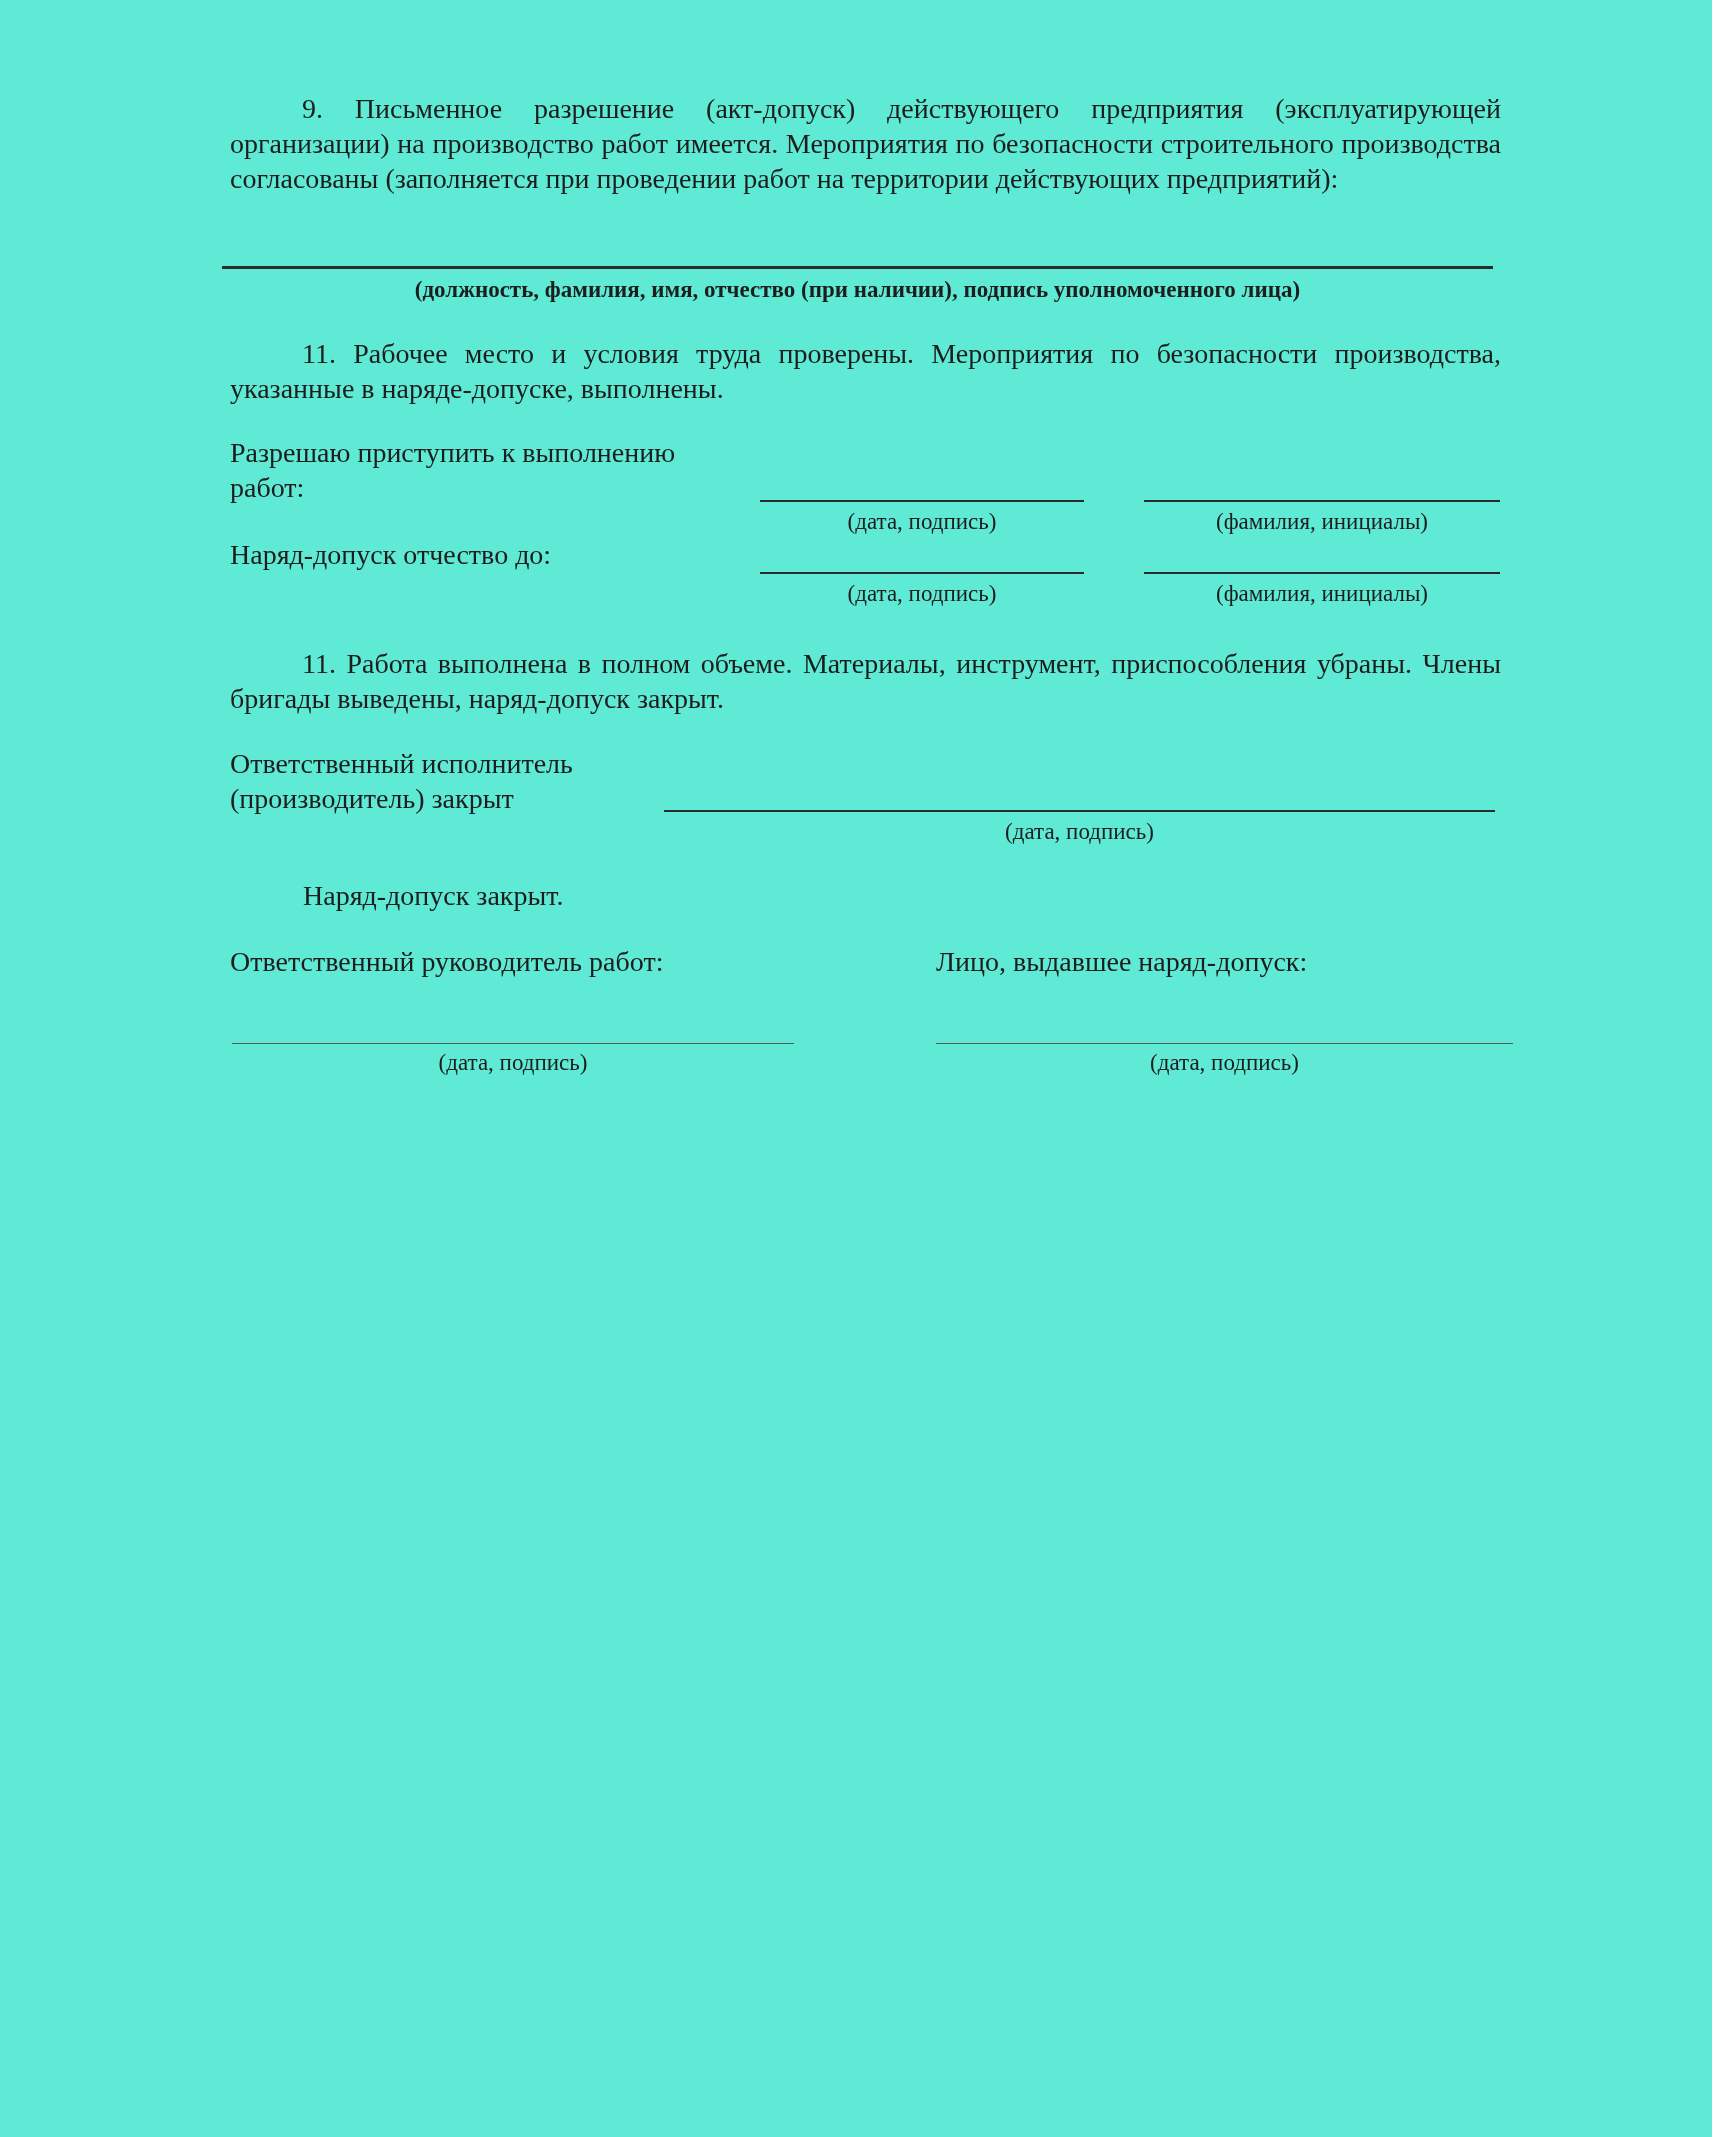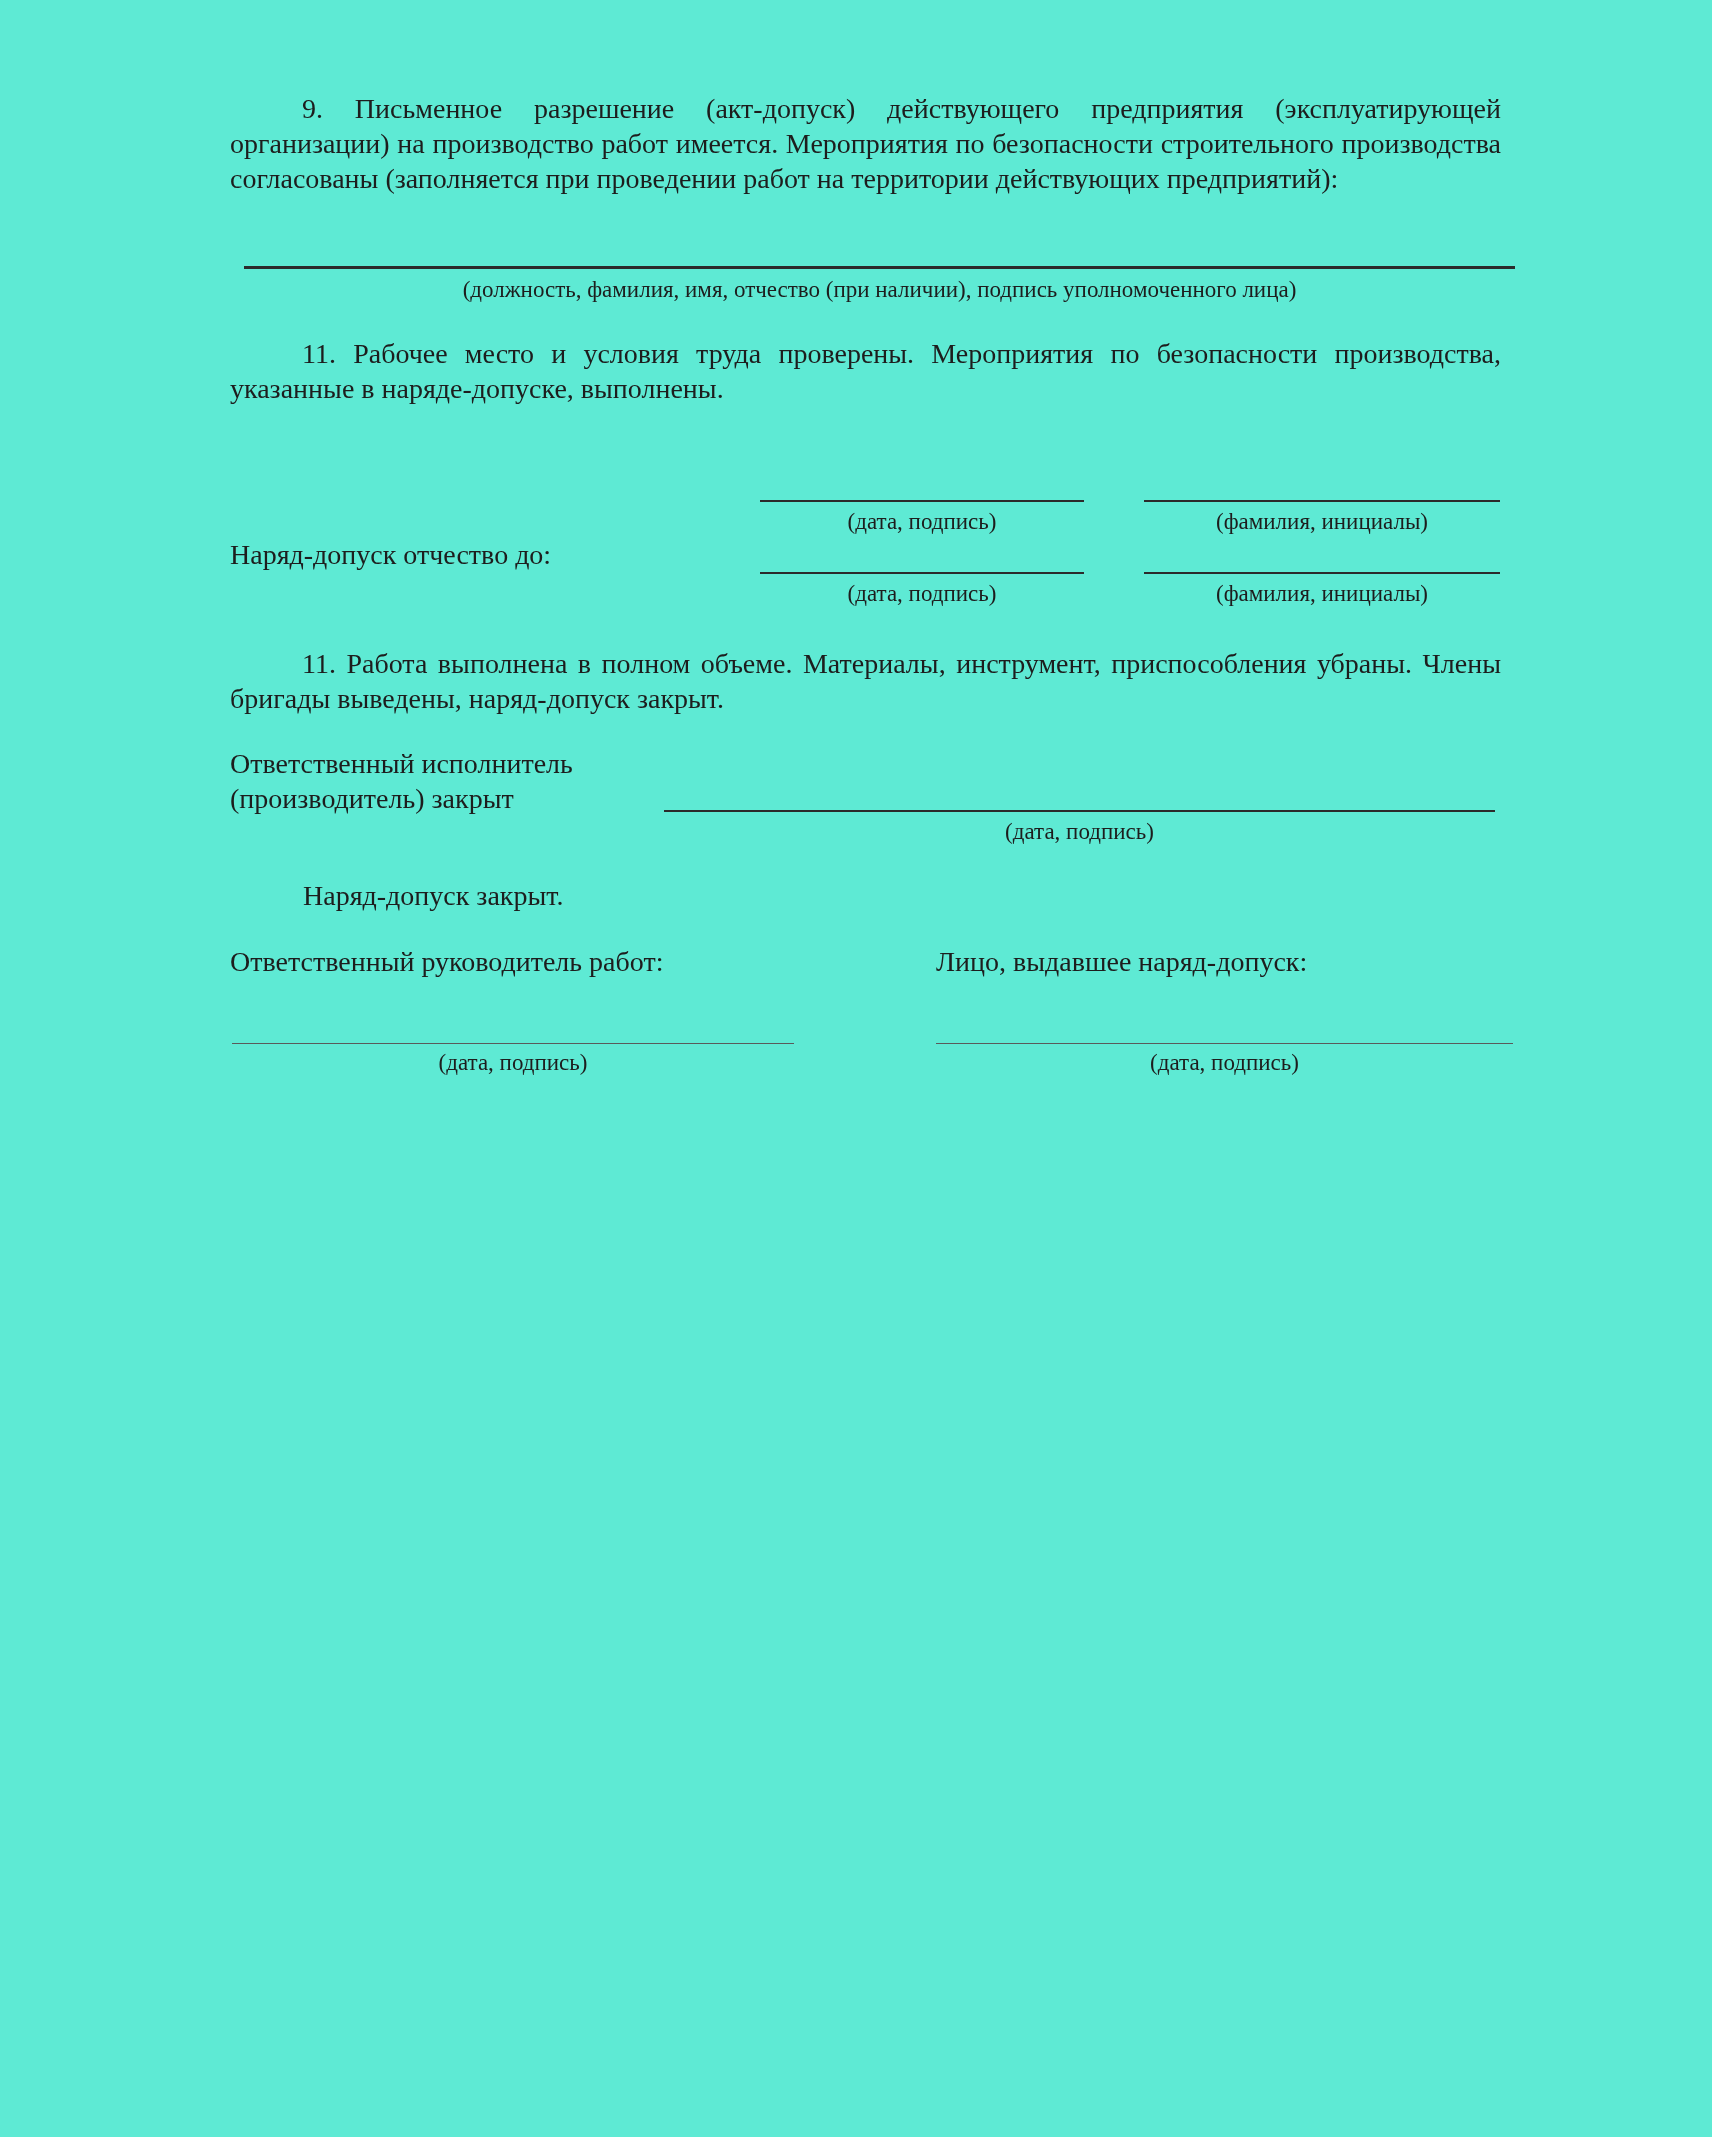--- a/index.html
+++ b/index.html
@@ -52,27 +52,28 @@
   .sig.w4 .cap { margin-top: 7.3px; }
   .sig.thin .cap { margin-top: 4.6px; }
 </style>
 </head>
 <body>
 
 <div class="page">
 
   <p class="para indent" style="left:230px; top:91px; width:1271px;">9. Письменное разрешение (акт-допуск) действующего предприятия (эксплуатирующей организации) на производство работ имеется. Мероприятия по безопасности строительного производства согласованы (заполняется при проведении работ на территории действующих предприятий):</p>
 
-  <div class="sig w4" style="left:244px; top:266px; width:1271px;">
+  <div class="sig w4" style="left:222px; top:266px; width:1271px;font-weight:bold;">
     <div class="line"></div>
     <div class="cap">(должность, фамилия, имя, отчество (при наличии), подпись уполномоченного лица)</div>
   </div>
 
   <p class="para indent" style="left:230px; top:336px; width:1271px;">11. Рабочее место и условия труда проверены. Мероприятия по безопасности производства, указанные в наряде-допуске, выполнены.</p>
 
+  <p class="label" style="left:230px; top:435px; width:475px;">Разрешаю приступить к выполнению работ:</p>
 
   <div class="sig w3" style="left:760px; top:500px; width:324px;">
     <div class="line"></div>
     <div class="cap">(дата, подпись)</div>
   </div>
   <div class="sig w3" style="left:1144px; top:500px; width:356px;">
     <div class="line"></div>
     <div class="cap">(фамилия, инициалы)</div>
   </div>
 

